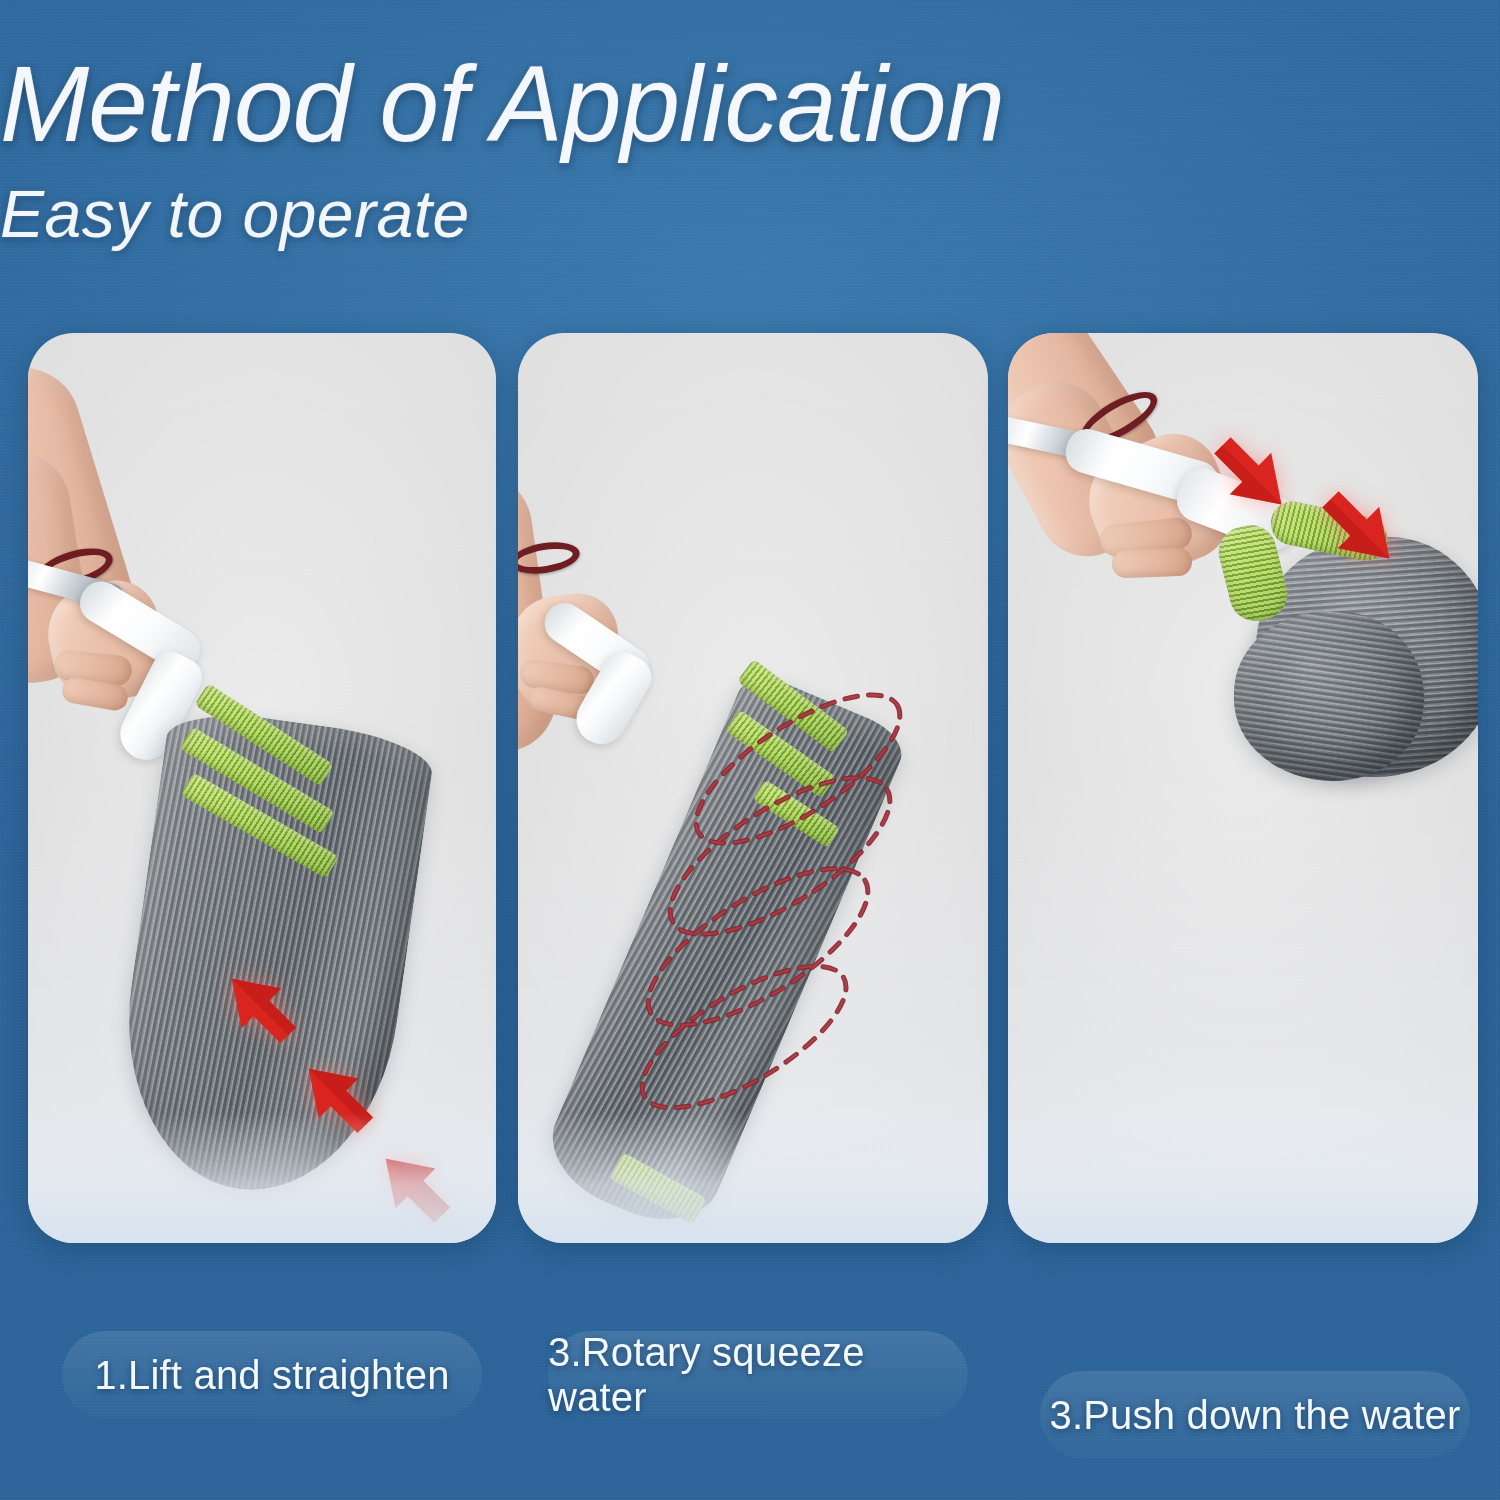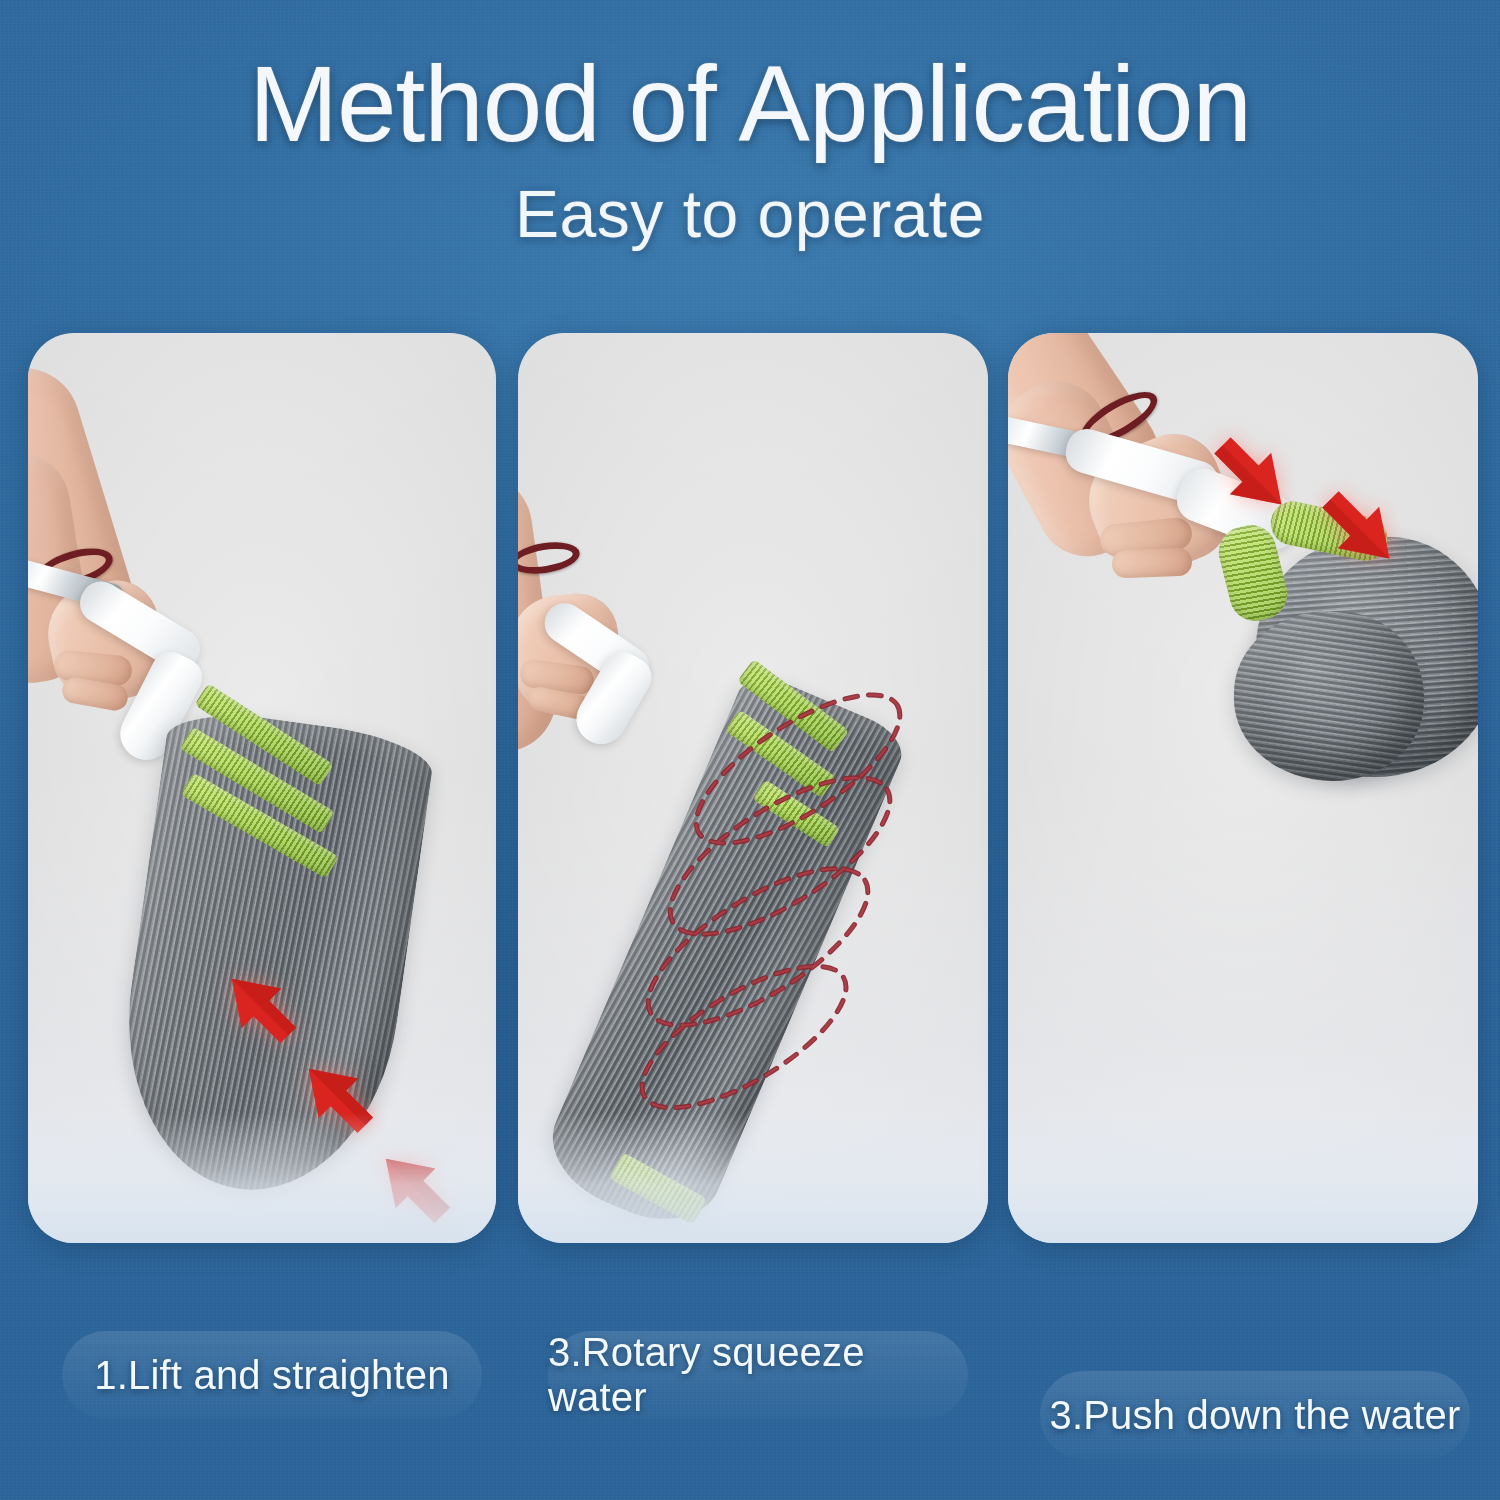--- a/index.html
+++ b/index.html
@@ -19,21 +19,21 @@
   
   #root::after {
     content:""; position:absolute; inset:0; pointer-events:none;
     background-image:
       repeating-linear-gradient(0deg, rgba(255,255,255,.022) 0 1px, rgba(0,0,0,0) 1px 3px),
       repeating-linear-gradient(90deg, rgba(255,255,255,.018) 0 1px, rgba(0,0,0,0) 1px 4px);
     opacity:.9;
   }
 
   
-  .header { position:absolute; top:0; left:0; right:0; text-align:center; z-index:5; }
+  .header { position:absolute; top:0; left:0; right:0; text-align:left; z-index:5;font-style:italic; }
   .title {
     font-size:107px; line-height:1.05; font-weight:400; color:#f4f8fc;
     letter-spacing:-1px; padding-top:48px;
     text-shadow:0 3px 10px rgba(12,40,66,.55), 0 0 2px rgba(255,255,255,.35);
   }
   .subtitle {
     font-size:66px; font-weight:400; color:#f1f6fb; margin-top:16px;
     letter-spacing:.5px;
     text-shadow:0 2px 8px rgba(12,40,66,.5), 0 0 2px rgba(255,255,255,.3);
   }

